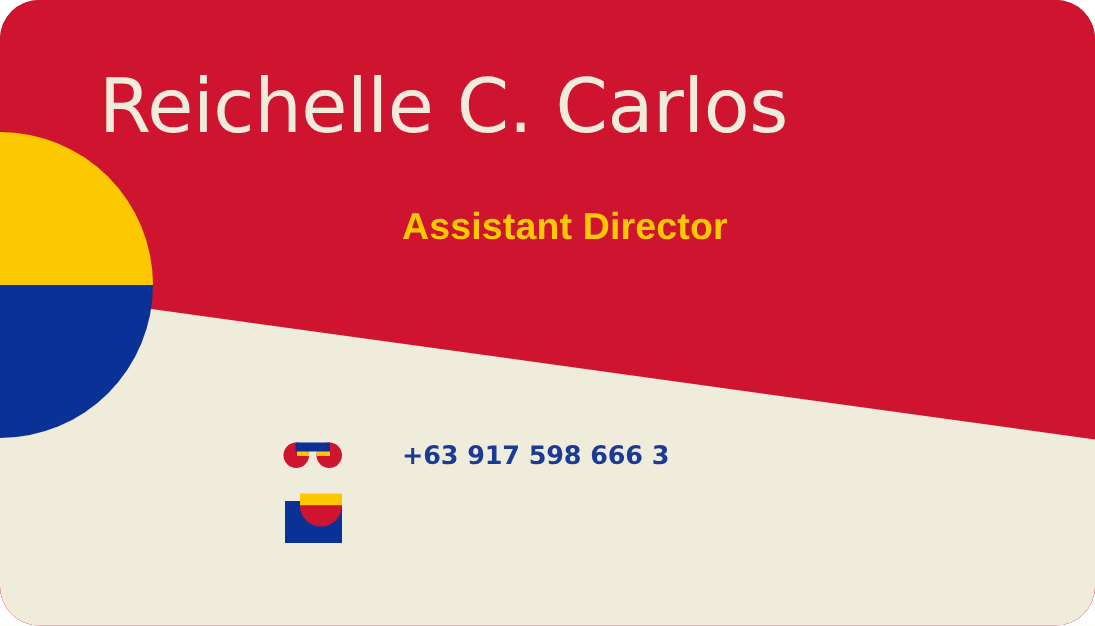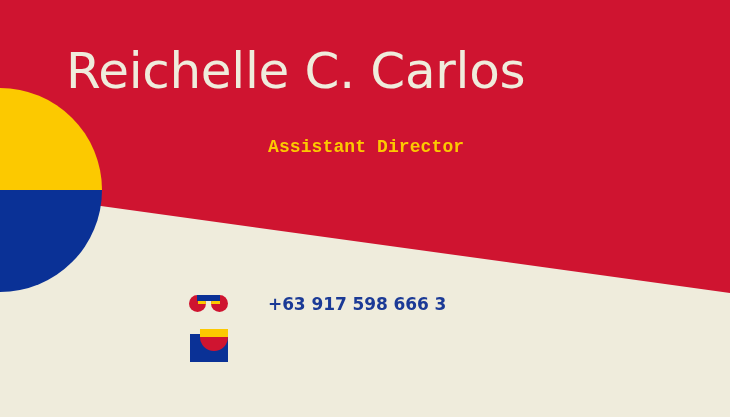--- a/index.html
+++ b/index.html
@@ -11,20 +11,21 @@
   body {
     font-family: "Liberation Sans", sans-serif;
   }
 
   #card {
     position: relative;
     width: 730px;
     height: 417px;
     overflow: hidden;
     background: #cf1430;
+    border-radius: 26px;
   }
 
   
   .bg-red {
     position: absolute;
     inset: 0;
     background: #cf1430;
   }
 
   
@@ -76,22 +77,22 @@
     letter-spacing: -0.3px;
     color: #efecdc;
     white-space: nowrap;
     line-height: 1.08;
   }
 
   .title {
     position: absolute;
     left: 268px;
     top: 138px;
-    font-family: Liberation Mono, monospace;
-    font-size: 18px;
+    font-family: Liberation Sans, sans-serif;
+    font-size: 25px;
     font-weight: 700;
     letter-spacing: 0.1px;
     color: #fcc900;
     white-space: nowrap;
     line-height: 1.1;
   }
 
   
   .contacts {
     position: absolute;

